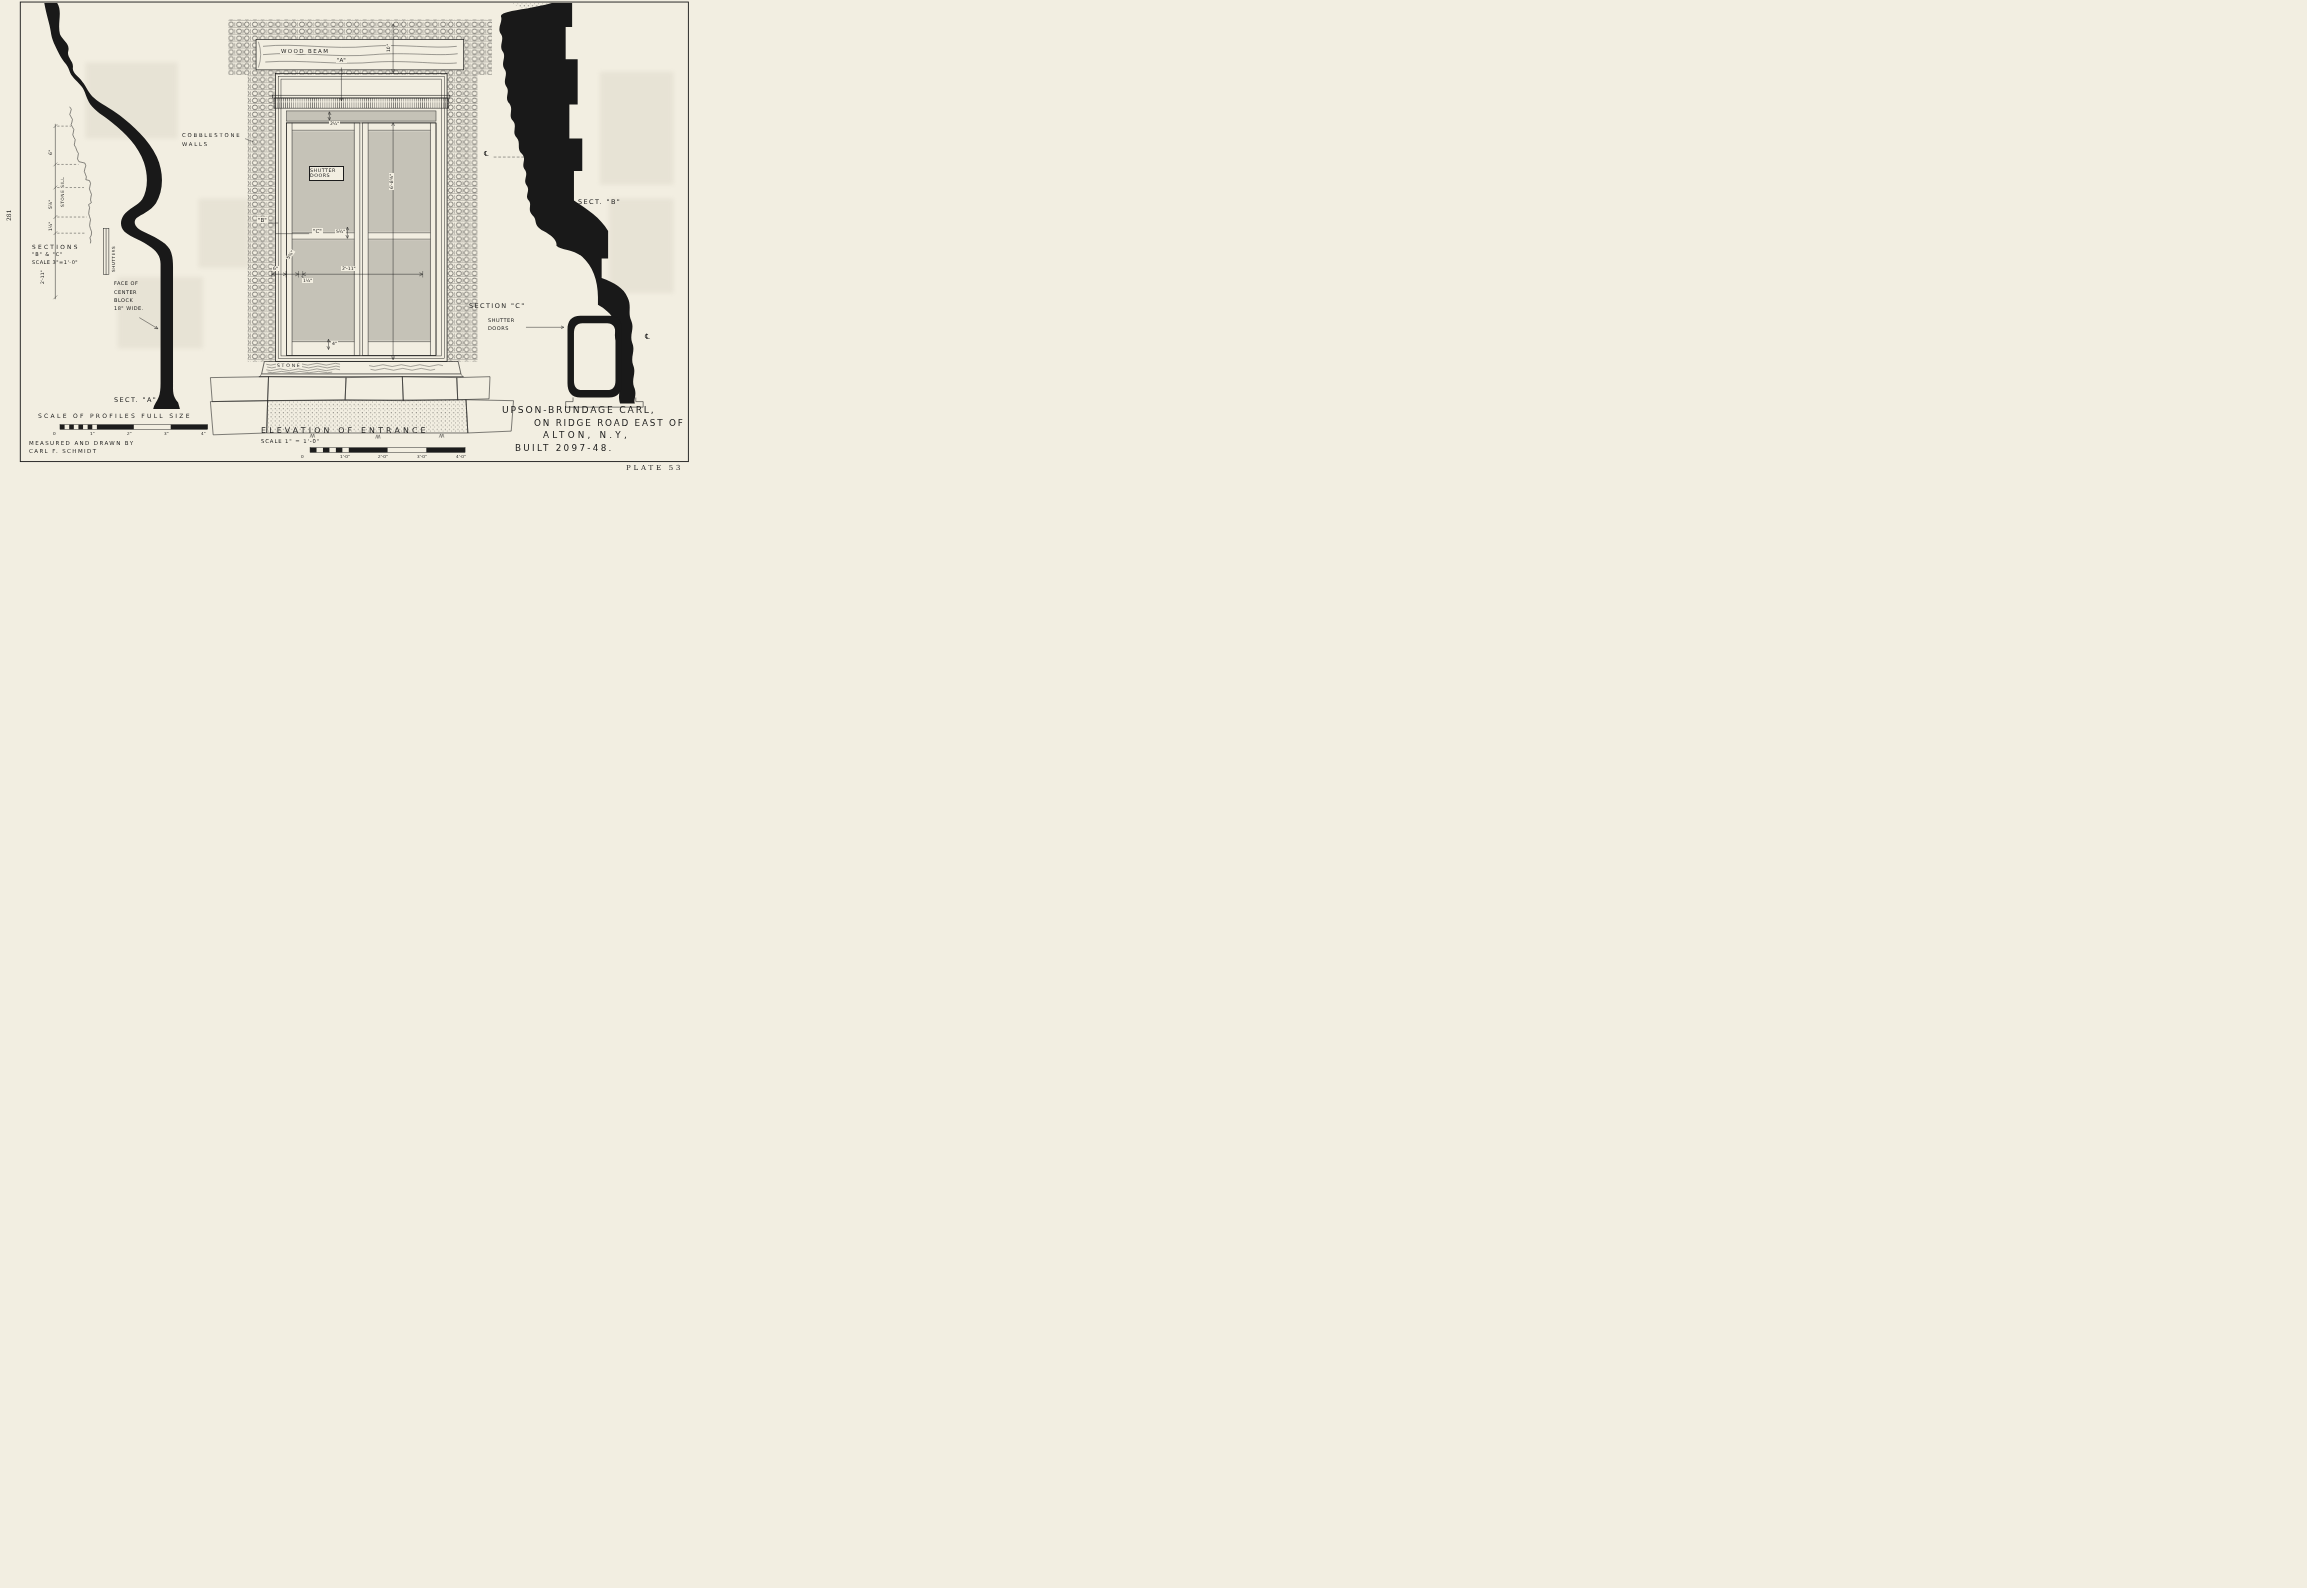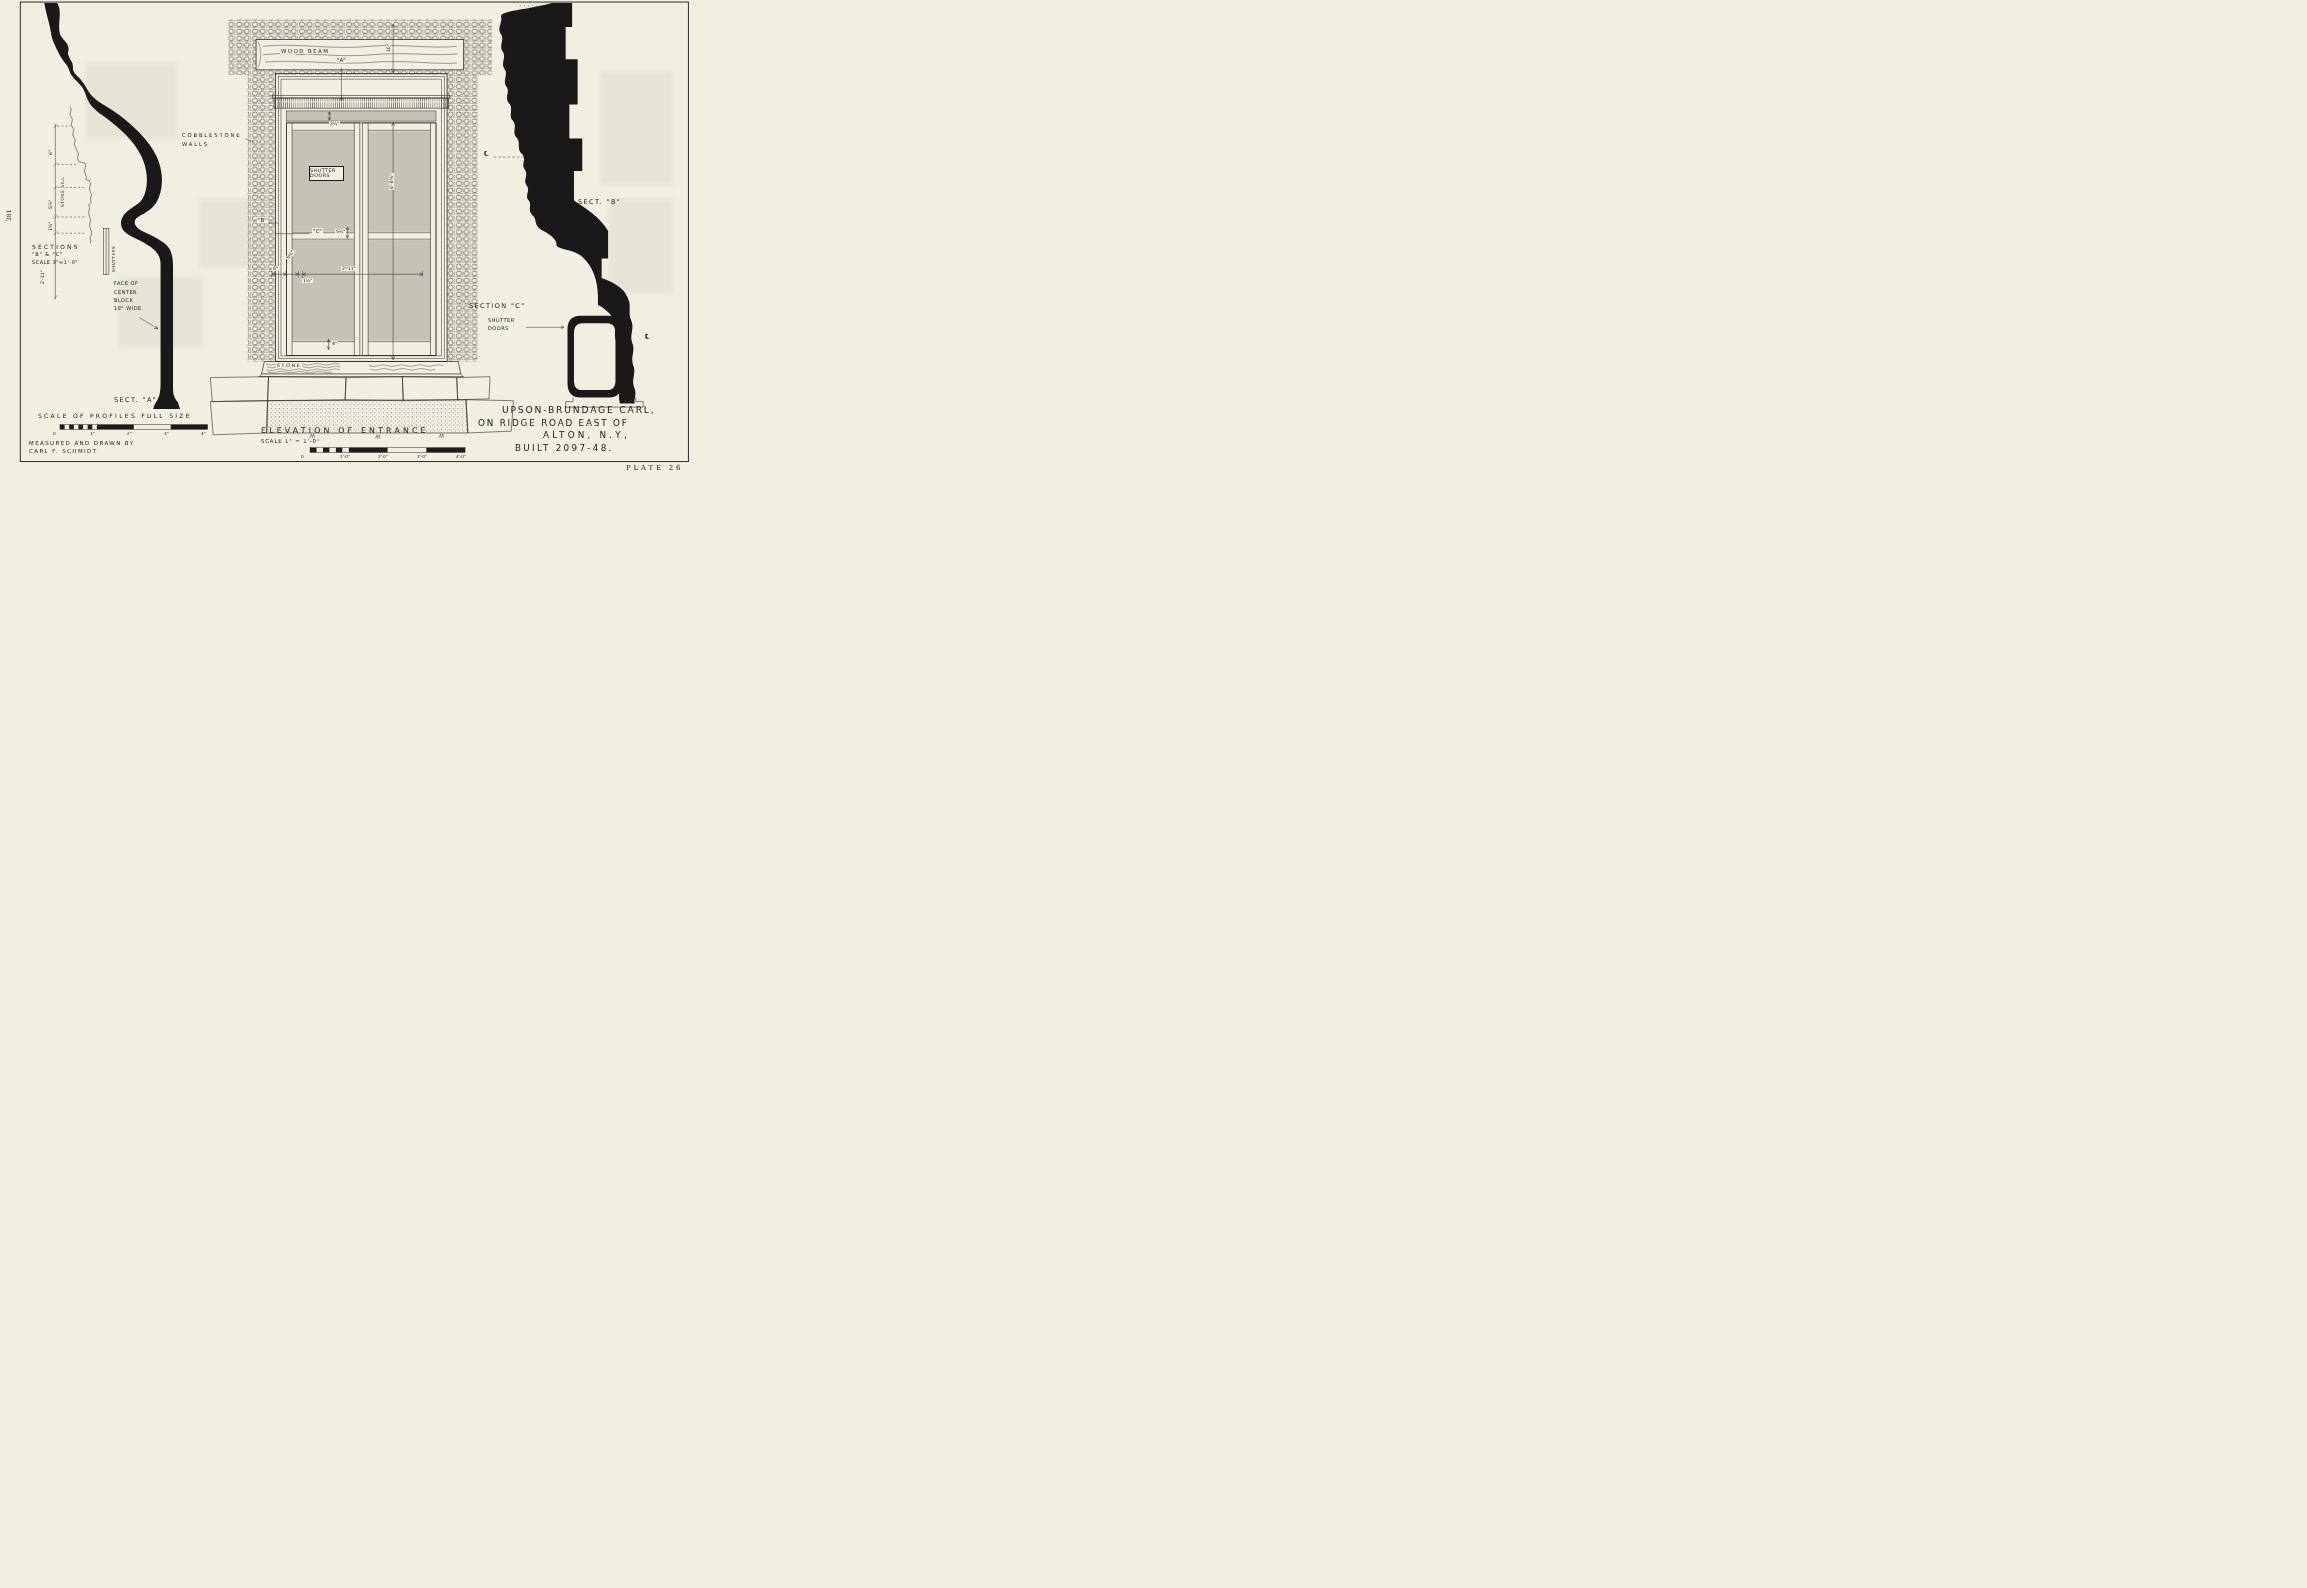--- a/index.html
+++ b/index.html
@@ -303,20 +303,20 @@
 <div class="lbl" style="left:29px;top:448px;font-size:5.5px;letter-spacing:1.4px;">CARL F. SCHMIDT</div>
 
 <div class="lbl" style="left:578px;top:199px;font-size:6.5px;letter-spacing:1.4px;">SECT. "B"</div>
 <div class="lbl" style="left:484px;top:150px;font-size:7px;">℄</div>
 <div class="lbl" style="left:469px;top:303px;font-size:6.5px;letter-spacing:1.4px;">SECTION "C"</div>
 <div class="lbl ctr" style="left:488px;top:318px;width:35px;font-size:5px;letter-spacing:0.5px;">SHUTTER</div>
 <div class="lbl ctr" style="left:488px;top:326px;width:35px;font-size:5px;letter-spacing:0.5px;">DOORS</div>
 <div class="lbl" style="left:645px;top:333px;font-size:7.4px;">℄</div>
 
 <div class="lbl" style="left:502px;top:405px;font-size:9.2px;letter-spacing:1.8px;">UPSON-BRUNDAGE CARL,</div>
-<div class="lbl" style="left:478px;top:418px;font-size:8.8px;letter-spacing:1.8px;">ON RIDGE ROAD EAST OF</div>
+<div class="lbl" style="left:534px;top:418px;font-size:8.8px;letter-spacing:1.8px;">ON RIDGE ROAD EAST OF</div>
 <div class="lbl" style="left:543px;top:430px;font-size:8.8px;letter-spacing:3.2px;">ALTON, N.Y,</div>
 <div class="lbl" style="left:515px;top:443px;font-size:8.8px;letter-spacing:2.3px;">BUILT 2097-48.</div>
 
-<div class="lbl serif" style="left:626px;top:464px;font-size:7px;letter-spacing:2.8px;">PLATE 26</div>
+<div class="lbl serif" style="left:626px;top:464px;font-size:7px;letter-spacing:2.8px;">PLATE 53</div>
 
 </div>
 
 
 </body></html>

